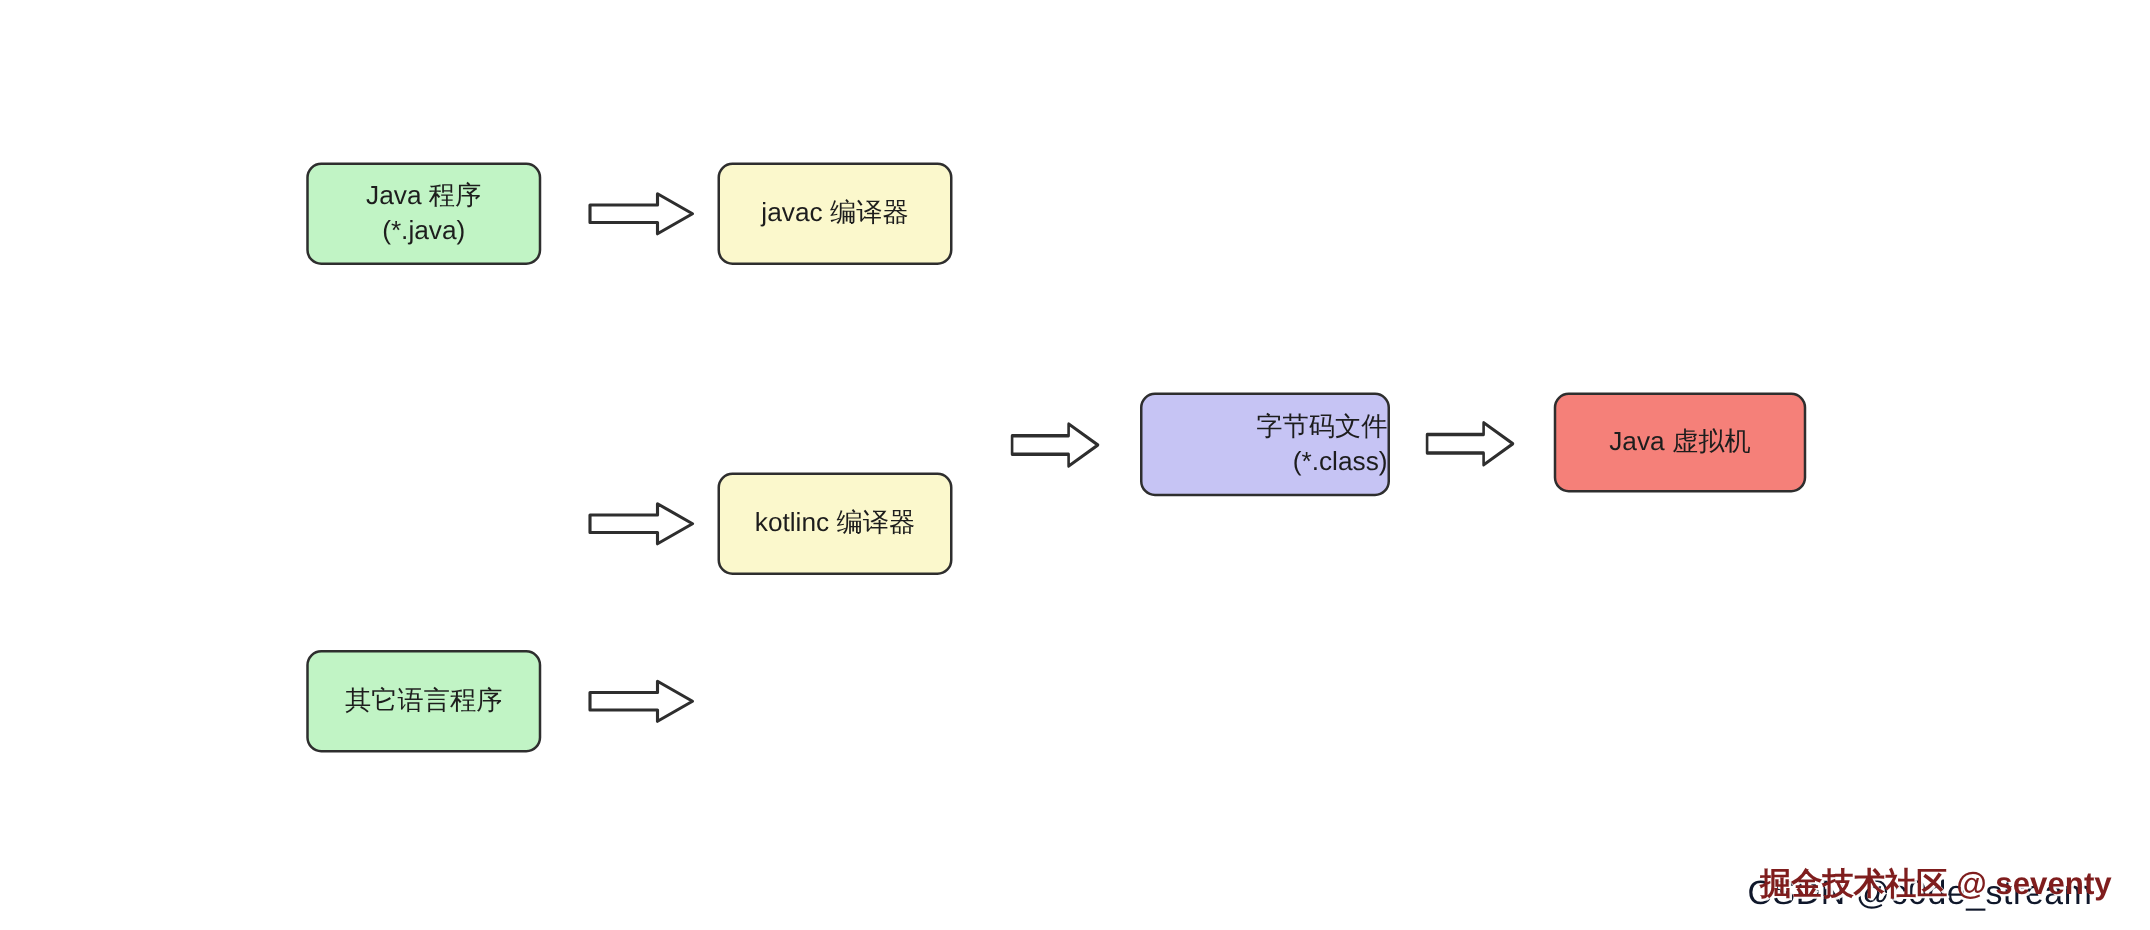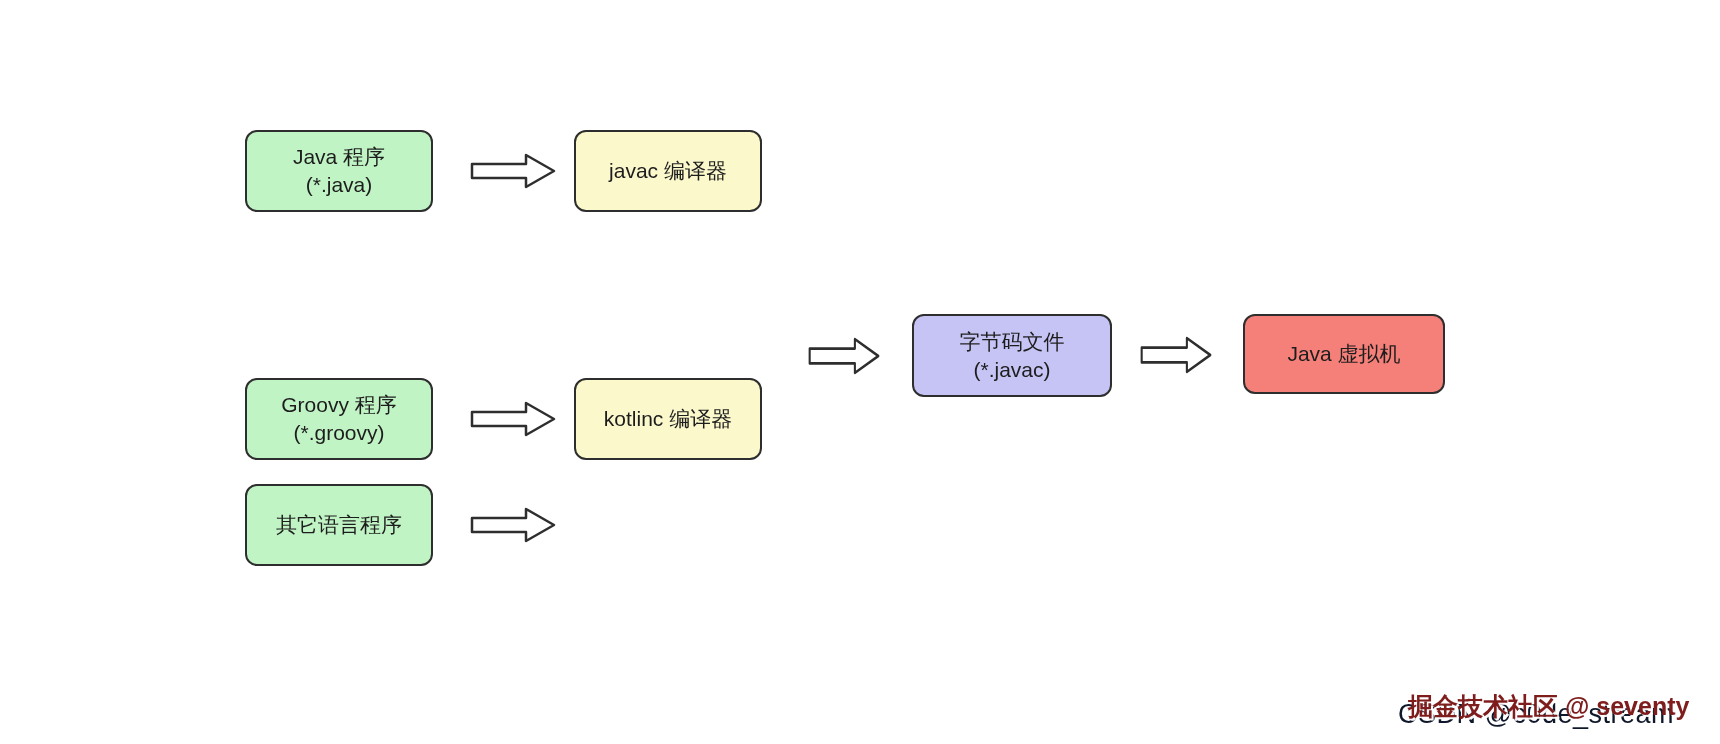--- a/index.html
+++ b/index.html
@@ -17,21 +17,21 @@
   }
   .row {
     position: absolute;
     left: 0;
     width: 1720px;
     height: 82px;
   }
   .row-0 { top: 130px; }
   .row-1 { top: 254px; }
   .row-2 { top: 378px; }
-  .row-3 { top: 484px; }
+  .row-3 { top: 520px; }
 
   .box {
     position: absolute;
     box-sizing: border-box;
     border: 2px solid var(--border, #2e2e2e);
     border-radius: 12px;
     display: flex;
     flex-direction: column;
     align-items: center;
     justify-content: center;
@@ -69,20 +69,21 @@
   }
   #arrow-to-bytecode { left: 808px; top: 337px; }
   #arrow-to-jvm      { left: 1140px; top: 336px; }
 
   #bytecode-box {
     left: 912px;
     top: 314px;
     width: 200px;
     height: 83px;
     background: var(--bytecode-box, #c6c4f4);
+    align-items: flex-end;
   }
   #jvm-box {
     left: 1243px;
     top: 314px;
     width: 202px;
     height: 80px;
     background: var(--jvm-box, #f58079);
   }
 
   .arrow-svg polygon {
@@ -125,24 +126,20 @@
     <svg class="row-arrow arrow-svg" viewBox="0 0 86 36" preserveAspectRatio="none">
       <polygon points="2,11 56,11 56,2 84,18 56,34 56,25 2,25"></polygon>
     </svg>
     <div class="box cmp-box">
       <div>javac 编译器</div>
     </div>
   </div>
 
 
   <div class="row row-2">
-    <div class="box src-box">
-      <div>Groovy 程序</div>
-      <div>(*.groovy)</div>
-    </div>
     <svg class="row-arrow arrow-svg" viewBox="0 0 86 36" preserveAspectRatio="none">
       <polygon points="2,11 56,11 56,2 84,18 56,34 56,25 2,25"></polygon>
     </svg>
     <div class="box cmp-box">
       <div>kotlinc 编译器</div>
     </div>
   </div>
 
   <div class="row row-3">
     <div class="box src-box">
@@ -153,21 +150,21 @@
       <polygon points="2,11 56,11 56,2 84,18 56,34 56,25 2,25"></polygon>
     </svg>
   </div>
 
   <svg id="arrow-to-bytecode" class="mid-arrow arrow-svg" viewBox="0 0 86 36" preserveAspectRatio="none">
     <polygon points="2,11 56,11 56,2 84,18 56,34 56,25 2,25"></polygon>
   </svg>
 
   <div id="bytecode-box" class="box">
     <div>字节码文件</div>
-    <div>(*.javac)</div>
+    <div>(*.class)</div>
   </div>
 
   <svg id="arrow-to-jvm" class="mid-arrow arrow-svg" viewBox="0 0 86 36" preserveAspectRatio="none">
     <polygon points="2,11 56,11 56,2 84,18 56,34 56,25 2,25"></polygon>
   </svg>
 
   <div id="jvm-box" class="box">
     <div>Java 虚拟机</div>
   </div>
 

